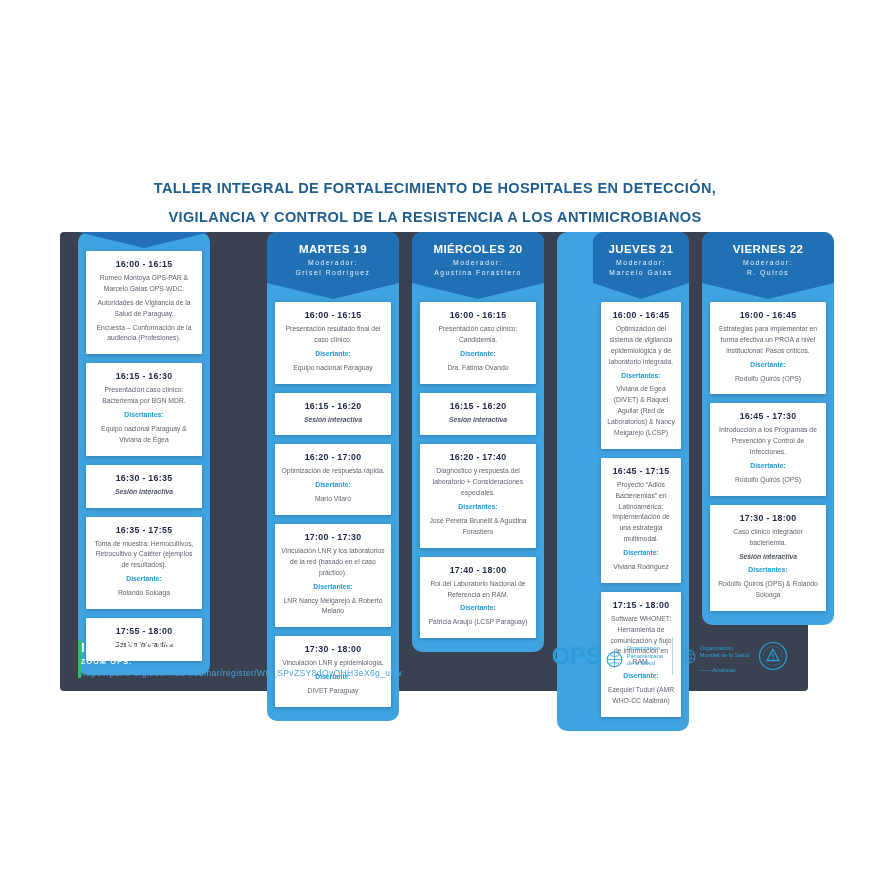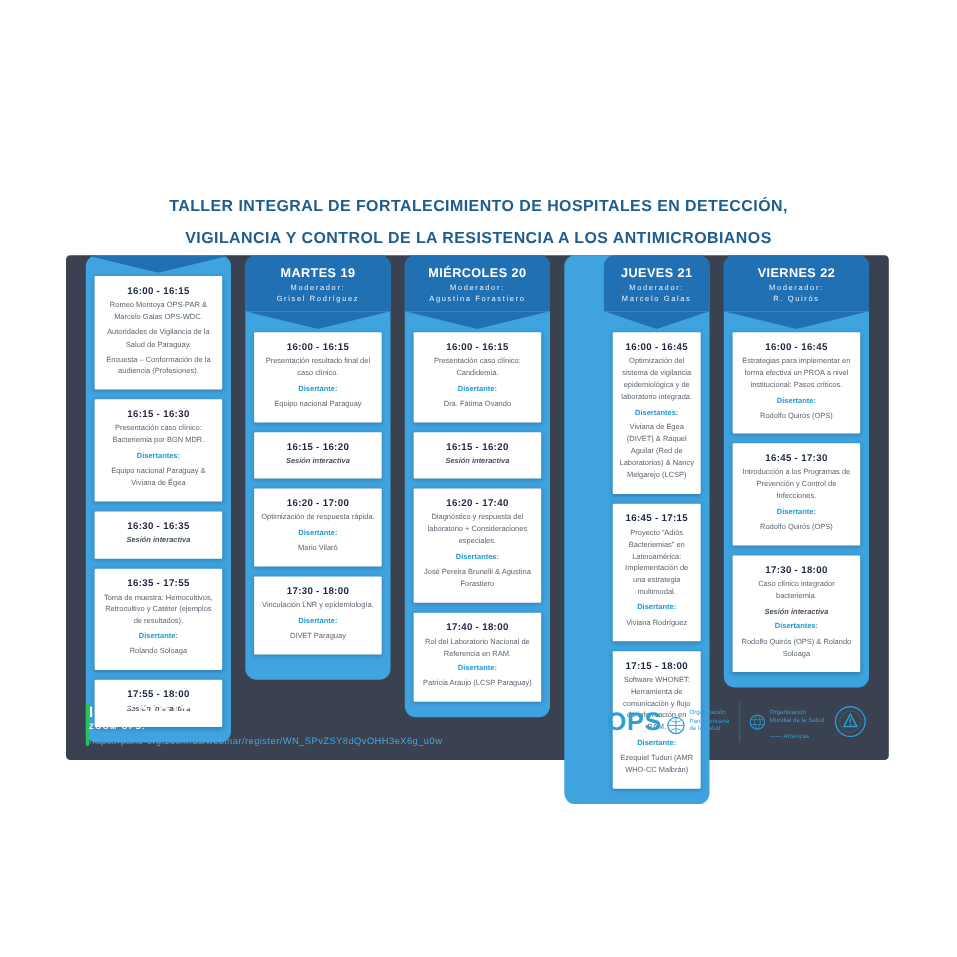--- a/index.html
+++ b/index.html
@@ -75,21 +75,21 @@
               <p class="blk text">Toma de muestra: Hemocultivos, Retrocultivo y Catéter (ejemplos de resultados).</p>
               <p class="blk label">Disertante:</p>
               <p class="blk text">Rolando Soloaga</p>
             </div>
             <div class="card">
               <div class="time">17:55 - 18:00</div>
               <p class="blk italic">Sesión interactiva</p>
             </div>
           </div>
         </div>
-        <div class="column" style="min-height: 386px;">
+        <div class="column" style="min-height: 386px; margin-left: 44px;">
           <div class="col-header">
             <div class="day-title">MARTES 19</div>
             <div class="mod-label">Moderador:</div>
             <div class="mod-name">Grisel Rodríguez</div>
           </div>
           <div class="col-chevron"></div>
           <div class="cards">
             <div class="card">
               <div class="time">16:00 - 16:15</div>
               <p class="blk text">Presentación resultado final del caso clínico.</p>
@@ -98,20 +98,26 @@
             </div>
             <div class="card">
               <div class="time">16:15 - 16:20</div>
               <p class="blk italic">Sesión interactiva</p>
             </div>
             <div class="card">
               <div class="time">16:20 - 17:00</div>
               <p class="blk text">Optimización de respuesta rápida.</p>
               <p class="blk label">Disertante:</p>
               <p class="blk text">Mario Vilaró</p>
+            </div>
+            <div class="card">
+              <div class="time">17:00 - 17:30</div>
+              <p class="blk text">Vinculación LNR y los laboratorios de la red (basado en el caso práctico).</p>
+              <p class="blk label">Disertantes:</p>
+              <p class="blk text">LNR Nancy Melgarejo &amp; Roberto Melano</p>
             </div>
             <div class="card">
               <div class="time">17:30 - 18:00</div>
               <p class="blk text">Vinculación LNR y epidemiología.</p>
               <p class="blk label">Disertante:</p>
               <p class="blk text">DIVET Paraguay</p>
             </div>
           </div>
         </div>
         <div class="column" style="min-height: 376px;">

